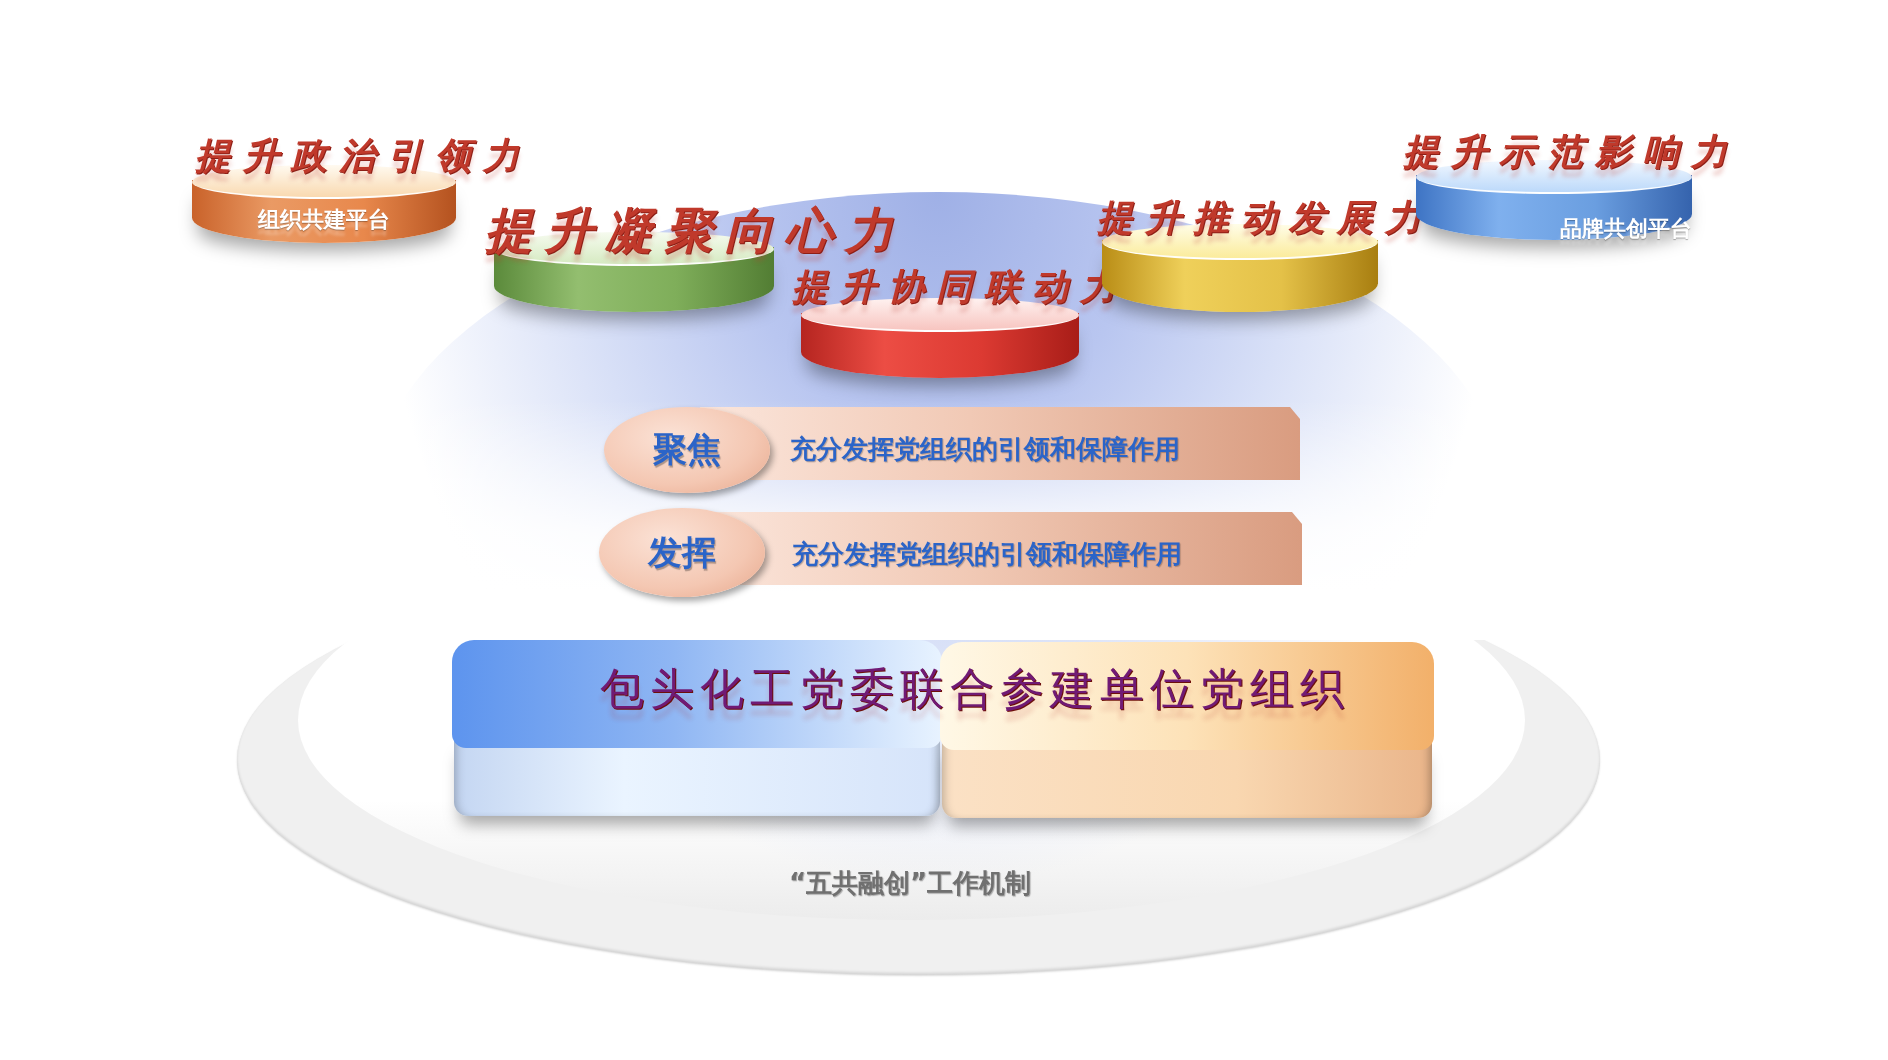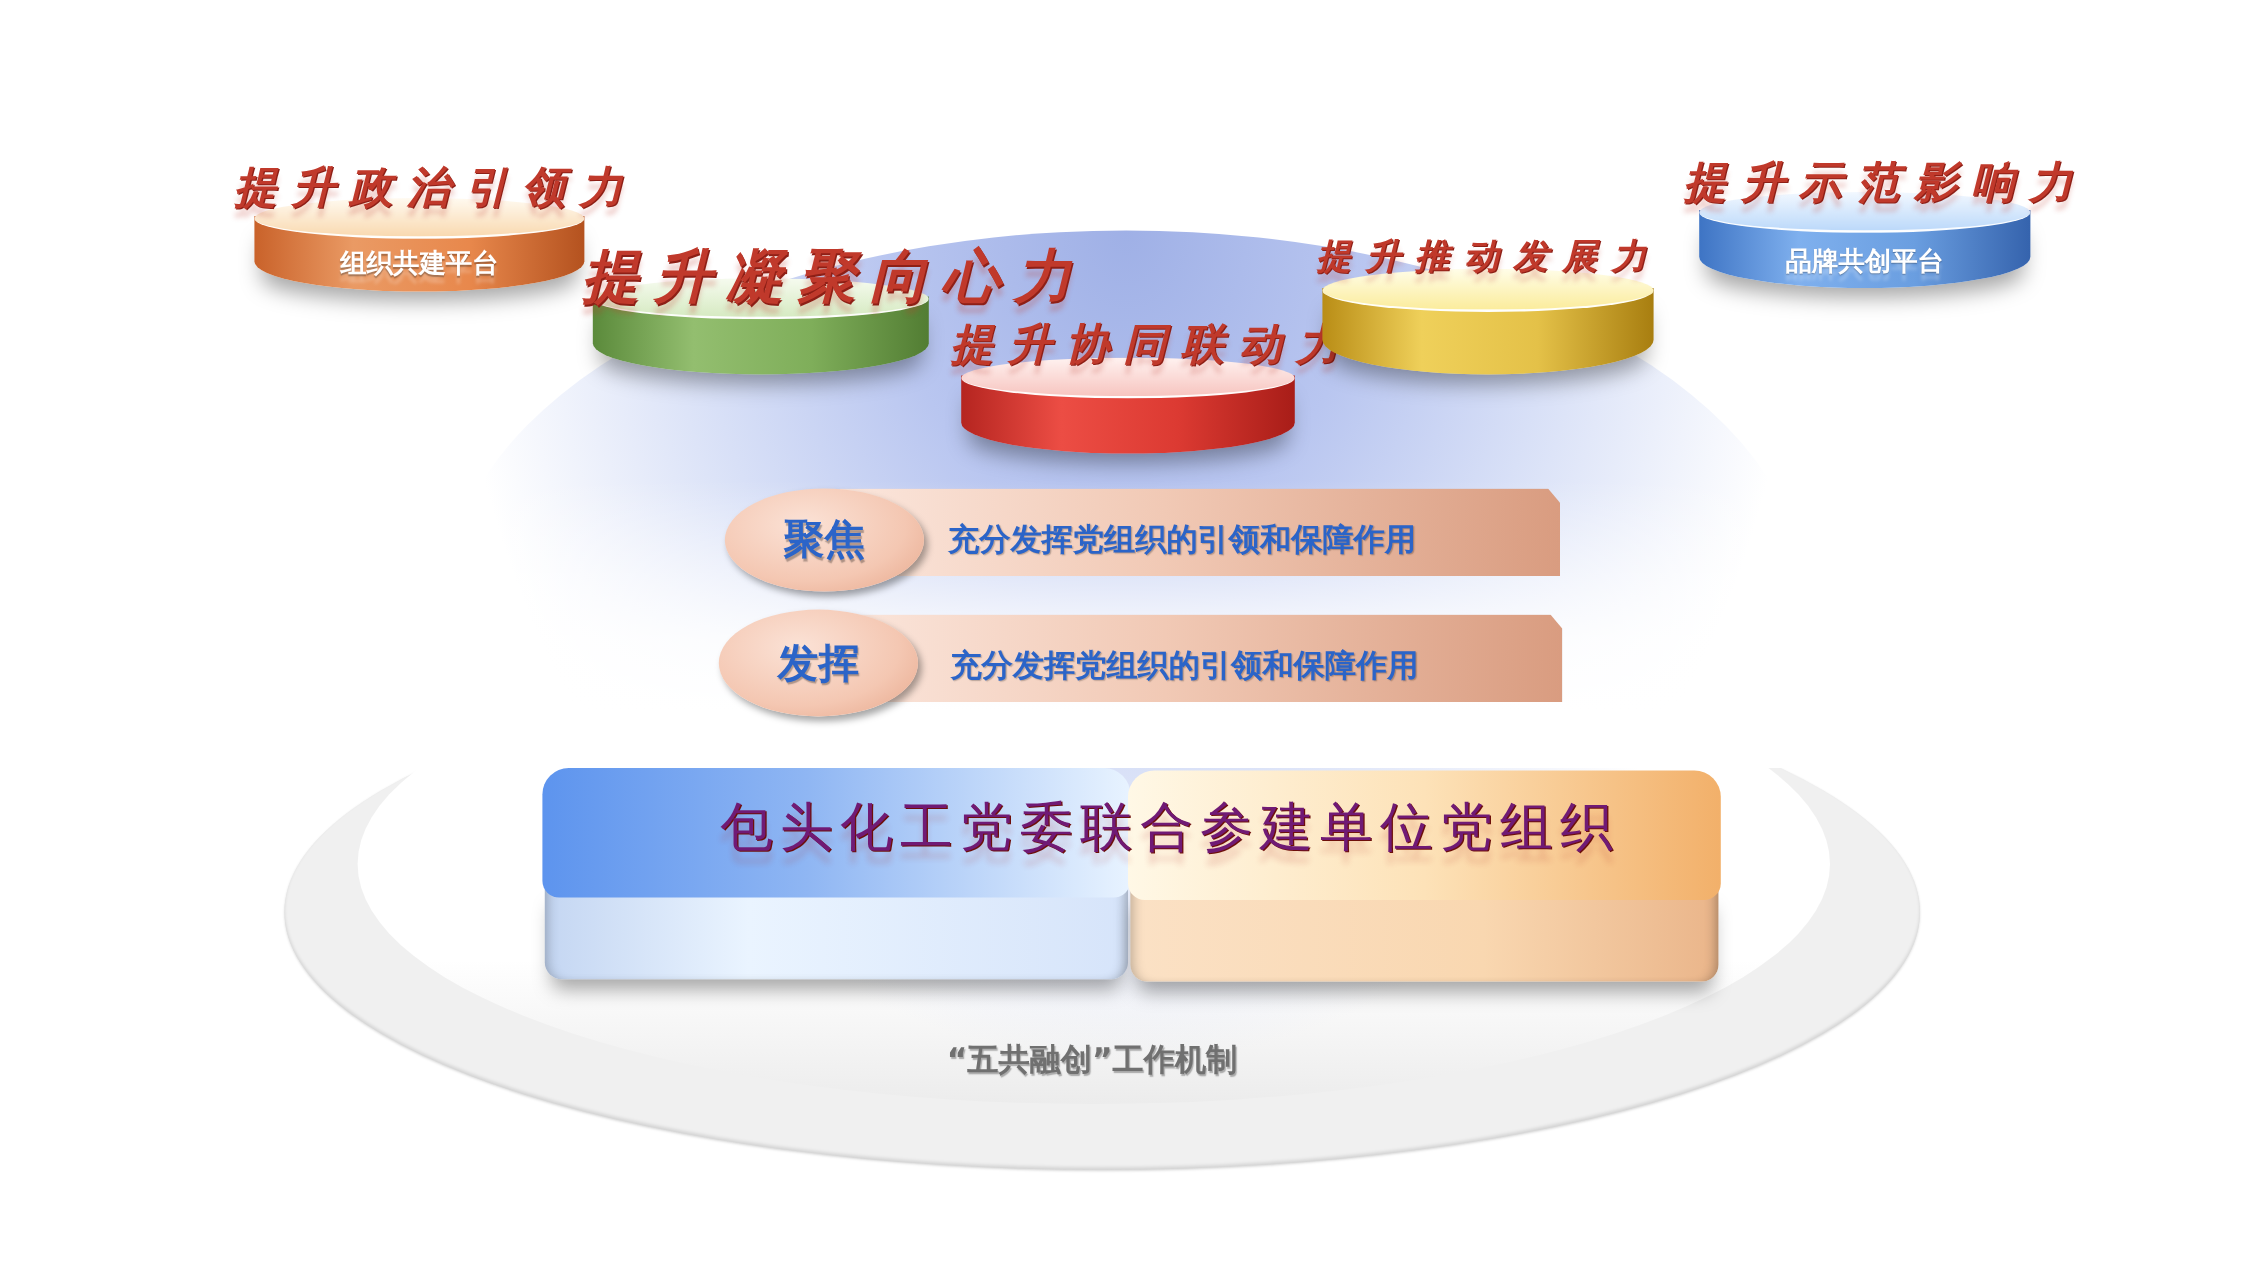--- a/index.html
+++ b/index.html
@@ -64,21 +64,21 @@
 </head>
 <body>
 
 <div class="abs platform-outer"></div>
 <div class="abs platform-inner"></div>
 <div class="abs platform-mask"></div>
 
 <div class="abs dome"></div>
 <div class="abs dome-fade"></div>
 
-<div class="cyl" style="left:212px; top:165px; width:275px; height:78px;">
+<div class="cyl" style="left:192px; top:165px; width:220px; height:78px;padding-left:44px;">
   <div class="side" style="top:15px; height:63px; background:linear-gradient(90deg,#c9622a 0%,#ea9a64 30%,#e8884c 65%,#b4521f 100%);"></div>
   <div class="top" style="height:32px; background:linear-gradient(#fffaf0 0%,#f9d9b0 100%);"></div>
   <div class="label" style="top:40px;">组织共建平台</div>
 </div>
 <div class="cyl-title" style="left:195px; top:132px; font-size:36px;">提升政治引领力</div>
 
 <div class="cyl" style="left:494px; top:232px; width:280px; height:80px;">
   <div class="side" style="top:15px; height:65px; background:linear-gradient(90deg,#5b8a3b 0%,#93be6f 30%,#7fae5a 65%,#527d33 100%);"></div>
   <div class="top" style="height:32px; background:linear-gradient(#f6fbef 0%,#d6eac2 100%);"></div>
 </div>
@@ -87,26 +87,26 @@
 <div class="cyl" style="left:801px; top:298px; width:278px; height:80px;">
   <div class="side" style="top:15px; height:65px; background:linear-gradient(90deg,#b52520 0%,#ec4d44 30%,#dc3a32 65%,#a81d18 100%);"></div>
   <div class="top" style="height:32px; background:linear-gradient(#fff2f0 0%,#f7c5c0 100%);"></div>
 </div>
 <div class="cyl-title" style="left:792px; top:263px; font-size:36px;">提升协同联动力</div>
 
 <div class="cyl" style="left:1102px; top:224px; width:276px; height:88px;">
   <div class="side" style="top:16px; height:72px; background:linear-gradient(90deg,#b98d16 0%,#efd05a 30%,#e4c148 65%,#a87e10 100%);"></div>
   <div class="top" style="height:34px; background:linear-gradient(#fffde8 0%,#fbec9c 100%);"></div>
 </div>
-<div class="cyl-title" style="left:1097px; top:194px; font-size:29px;">提升推动发展力</div>
+<div class="cyl-title" style="left:1097px; top:194px; font-size:36px;">提升推动发展力</div>
 
 <div class="cyl" style="left:1416px; top:160px; width:276px; height:80px;">
   <div class="side" style="top:15px; height:65px; background:linear-gradient(90deg,#3e74c4 0%,#7fb0ee 30%,#6a9ee0 65%,#3563ad 100%);"></div>
   <div class="top" style="height:32px; background:linear-gradient(#f2f8ff 0%,#bcd9fa 100%);"></div>
-  <div class="label" style="top:43px;">品牌共创平台</div>
+  <div class="label" style="top:54px;text-align:right;">品牌共创平台</div>
 </div>
 <div class="cyl-title" style="left:1403px; top:128px; font-size:36px;">提升示范影响力</div>
 
 <div class="bar" style="left:700px; top:407px; width:600px;"></div>
 <div class="bar-text" style="left:790px; top:432px;">充分发挥党组织的引领和保障作用</div>
 <div class="oval" style="left:604px; top:407px; width:166px; height:86px;">
   <span>聚焦</span>
 </div>
 
 <div class="bar" style="left:700px; top:512px; width:602px;"></div>

